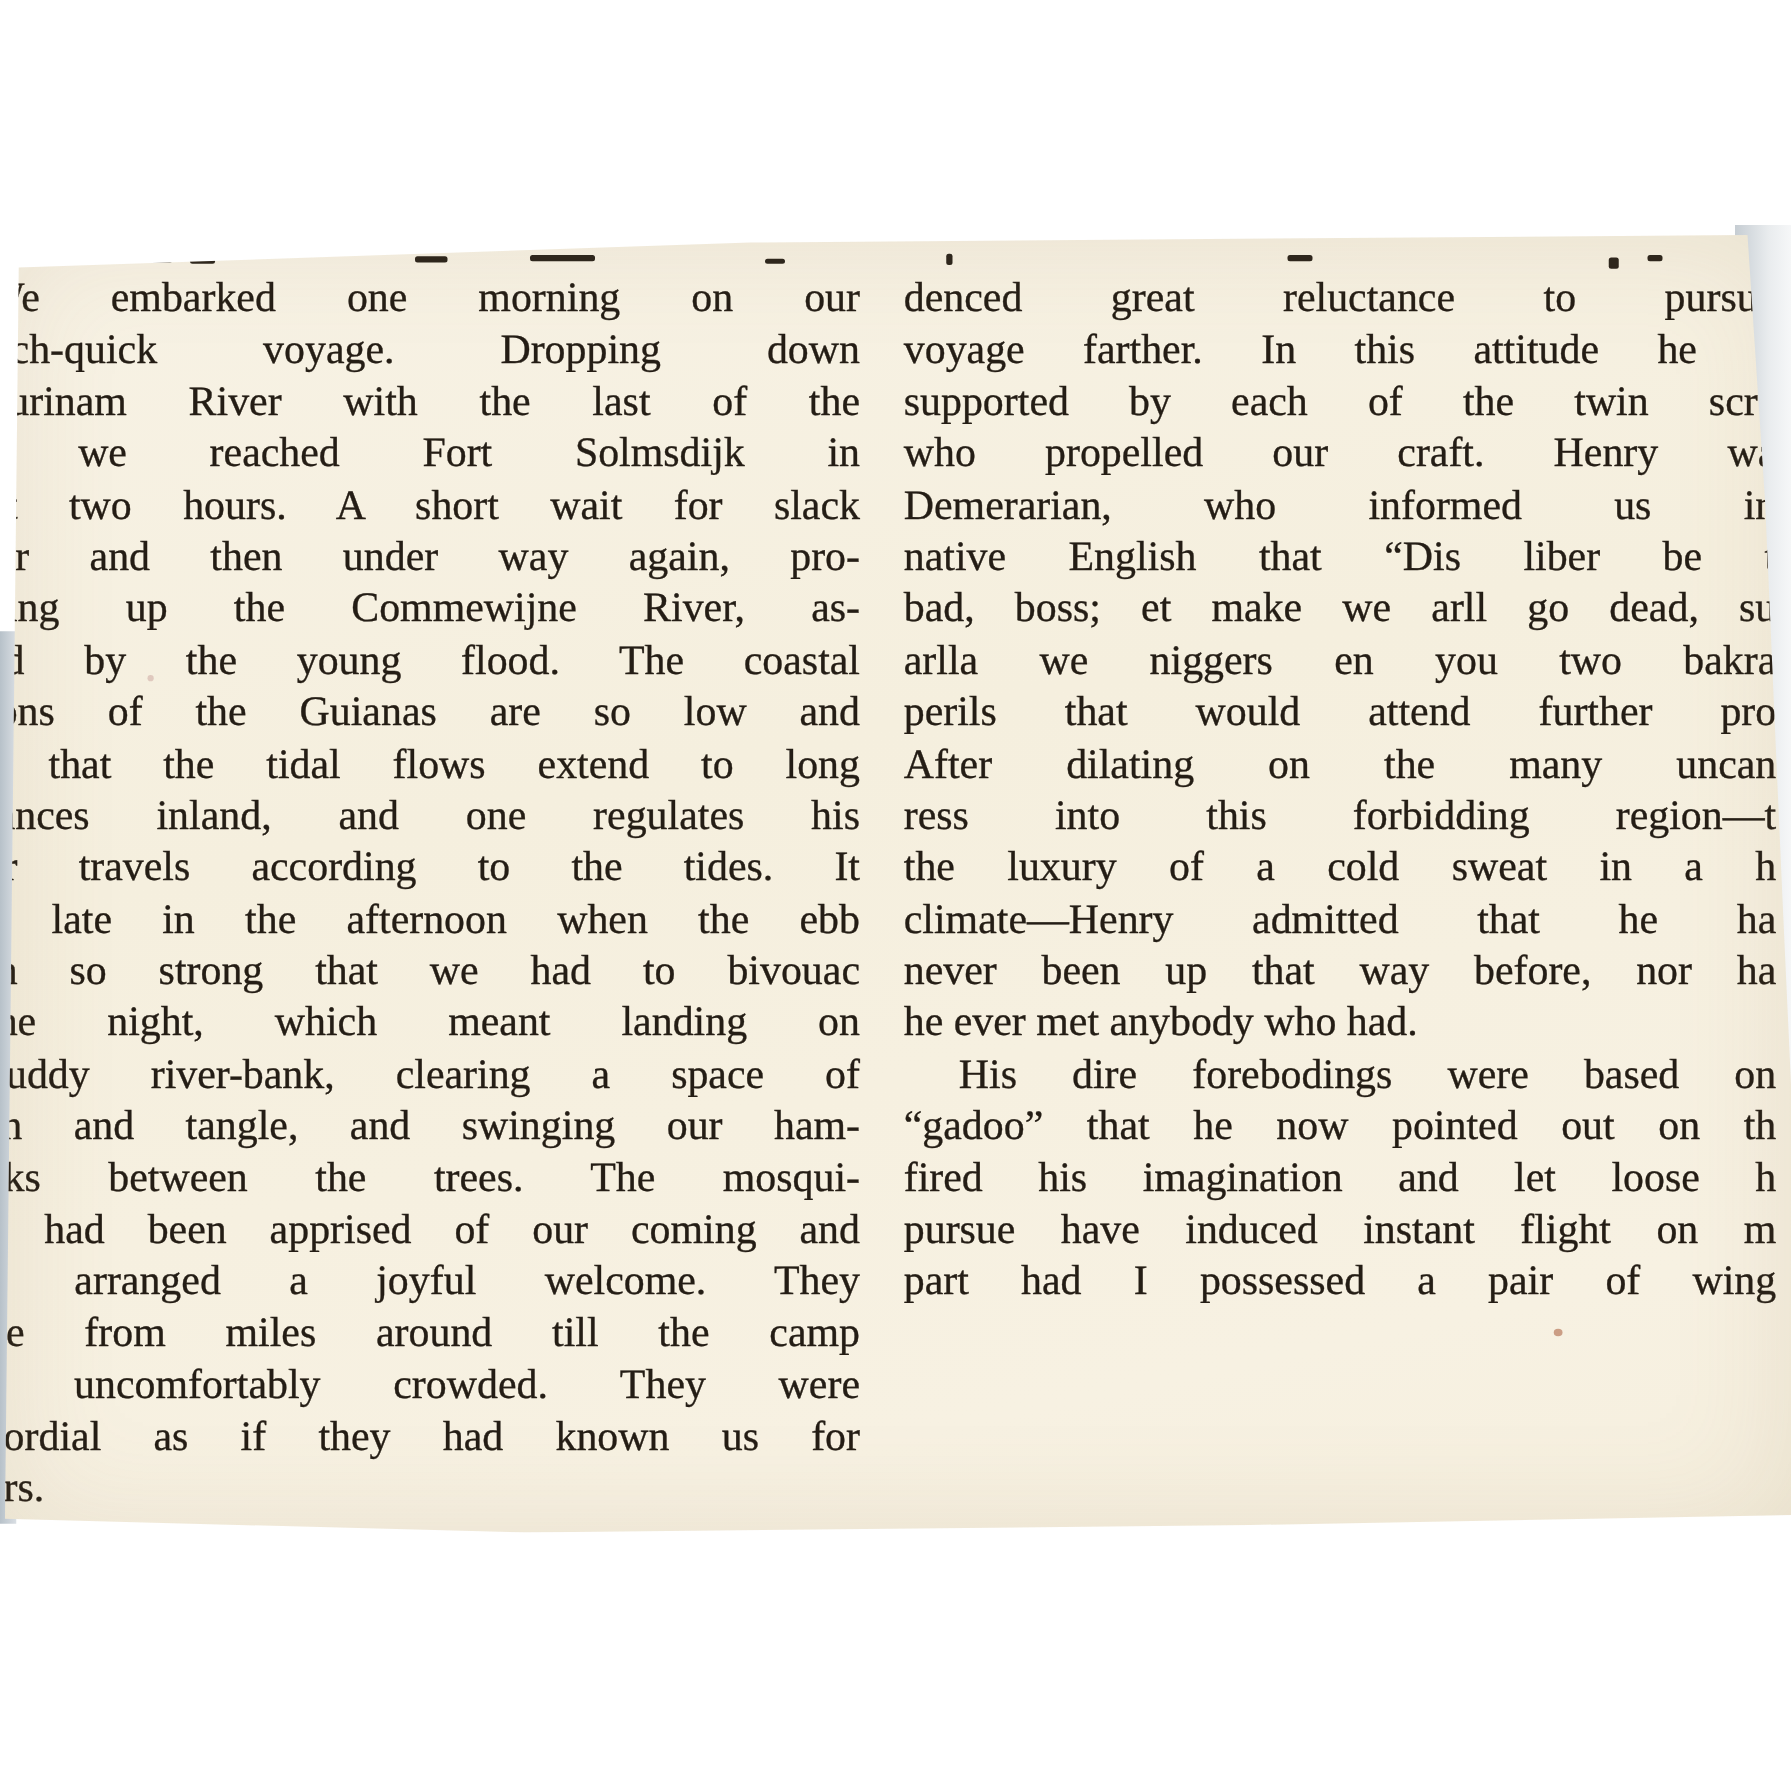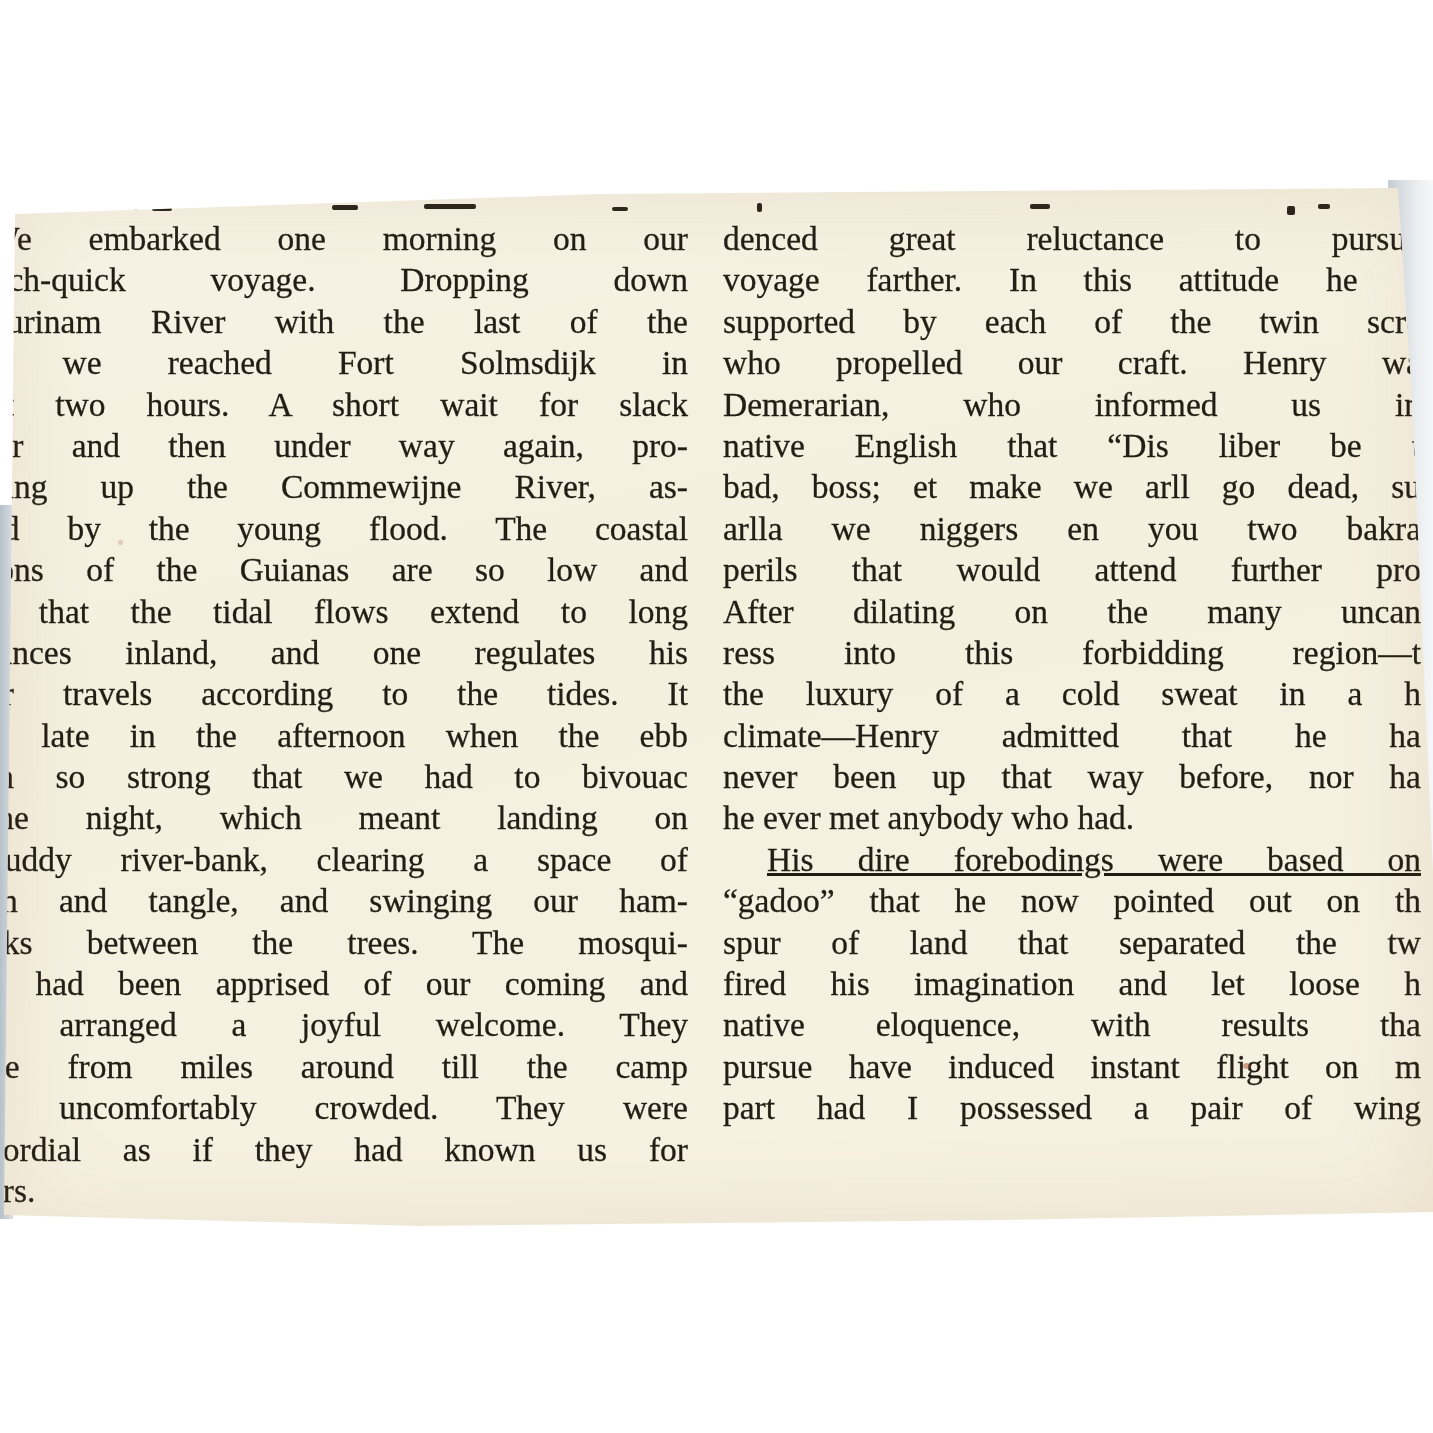--- a/index.html
+++ b/index.html
@@ -39,21 +39,21 @@
     -webkit-text-stroke:0.28px #241d15;
   }
   .col-left{left:-12px;width:700px;}
   .col-right{left:723px;width:698px;}
   .line{
     height:41.4px;white-space:nowrap;
     text-align:justify;text-align-last:justify;
     white-space:normal;
   }
   .line.no-stretch{text-align-last:left;}
-  .line.indent{text-indent:44px;text-decoration:underline;}
+  .line.indent{text-indent:44px;}
   
   .frag{position:absolute;background:#2a231b;border-radius:2px;}
   
   .speck{position:absolute;border-radius:50%;}
   .speck-red{left:1243px;top:1063px;width:7px;height:6px;background:#a85a38;opacity:.55;}
   .speck-pink{left:118px;top:540px;width:5px;height:5px;background:#c9a29c;opacity:.5;}
 </style>
 </head>
 <body>
 
@@ -109,22 +109,20 @@
       <div class="line">arlla we niggers en you two bakra</div>
       <div class="line">perils that would attend further pro</div>
       <div class="line">After dilating on the many uncan</div>
       <div class="line">ress into this forbidding region—t</div>
       <div class="line">the luxury of a cold sweat in a h</div>
       <div class="line">climate—Henry admitted that he ha</div>
       <div class="line">never been up that way before, nor ha</div>
       <div class="line no-stretch">he ever met anybody who had.</div>
       <div class="line indent">His dire forebodings were based on</div>
       <div class="line">“gadoo” that he now pointed out on th</div>
-      <div class="line">spur of land that separated the tw</div>
       <div class="line">fired his imagination and let loose h</div>
-      <div class="line">native eloquence, with results tha</div>
       <div class="line">pursue have induced instant flight on m</div>
       <div class="line">part had I possessed a pair of wing</div>
     </div>
 
   <span class="speck speck-red"></span>
   <span class="speck speck-pink"></span>
 </div>
 
 </body></html>

